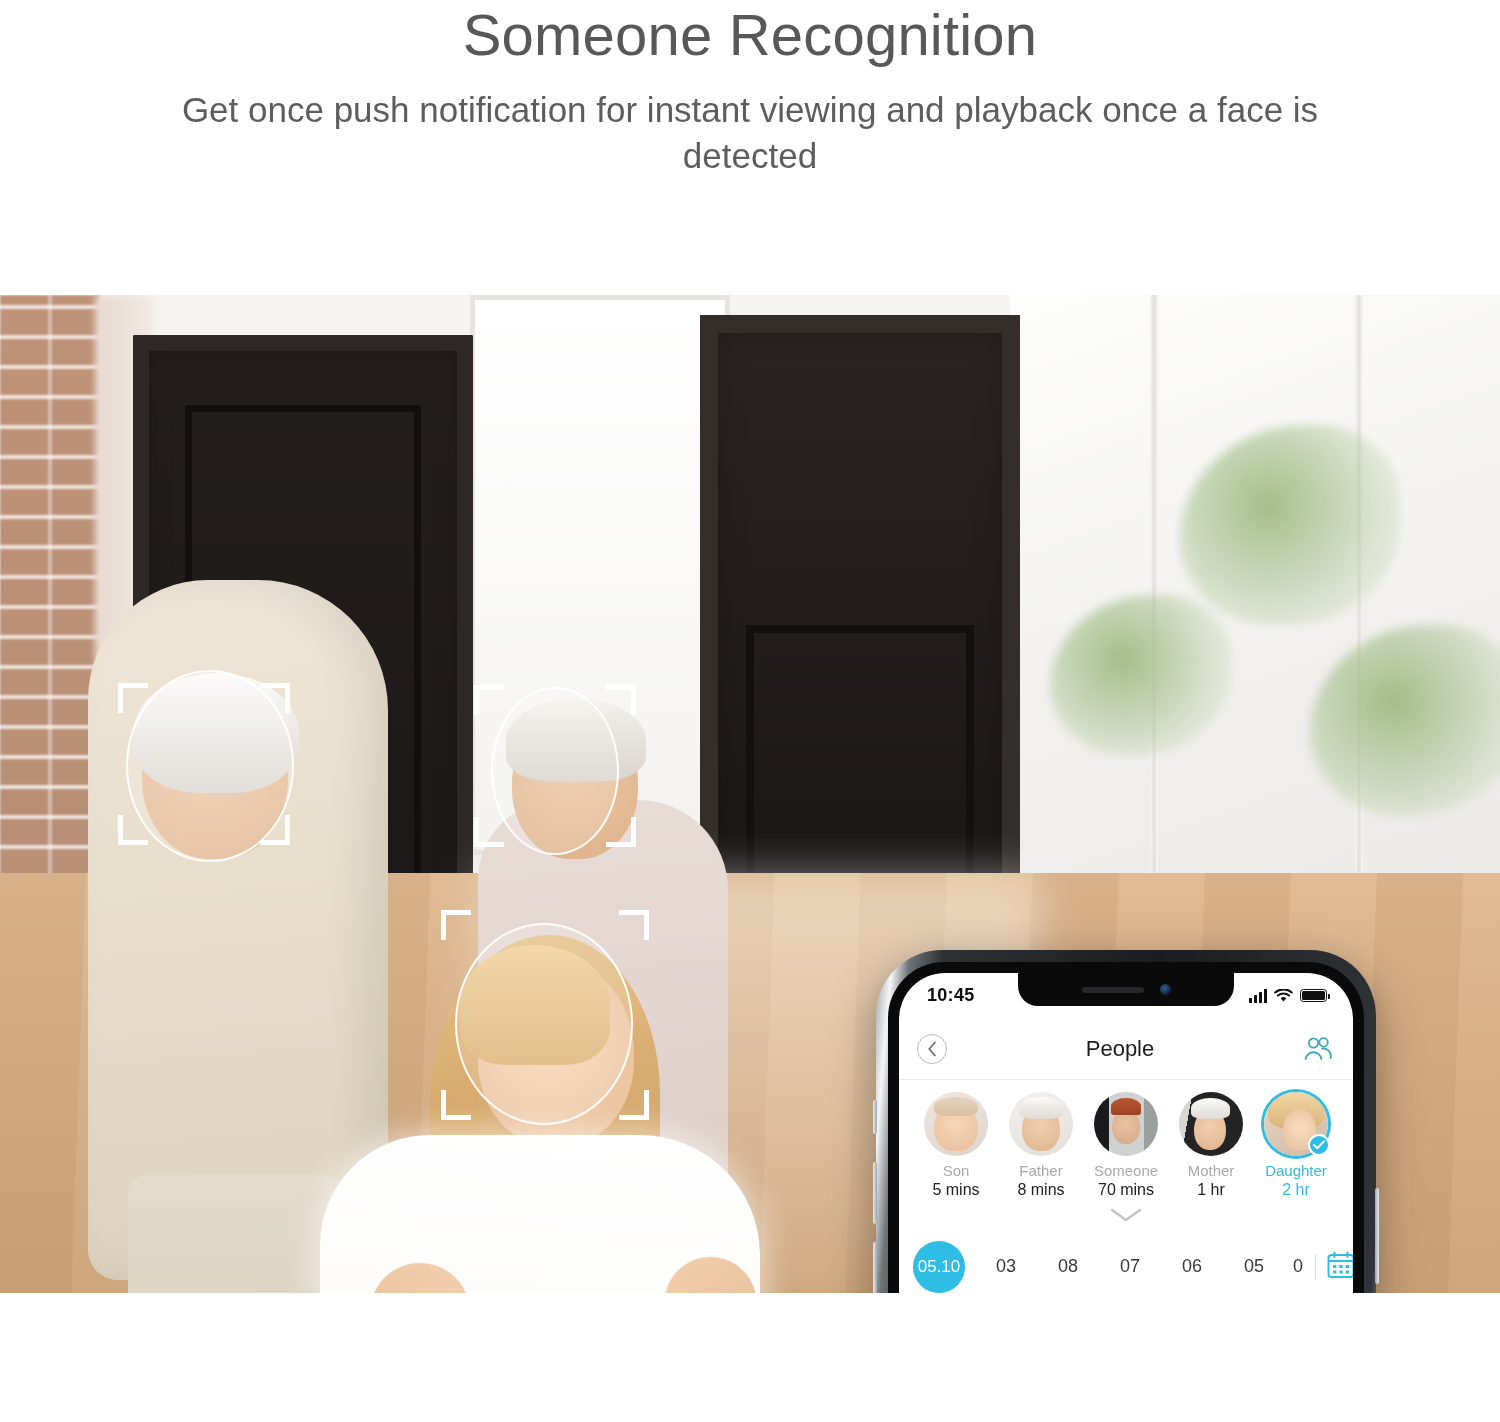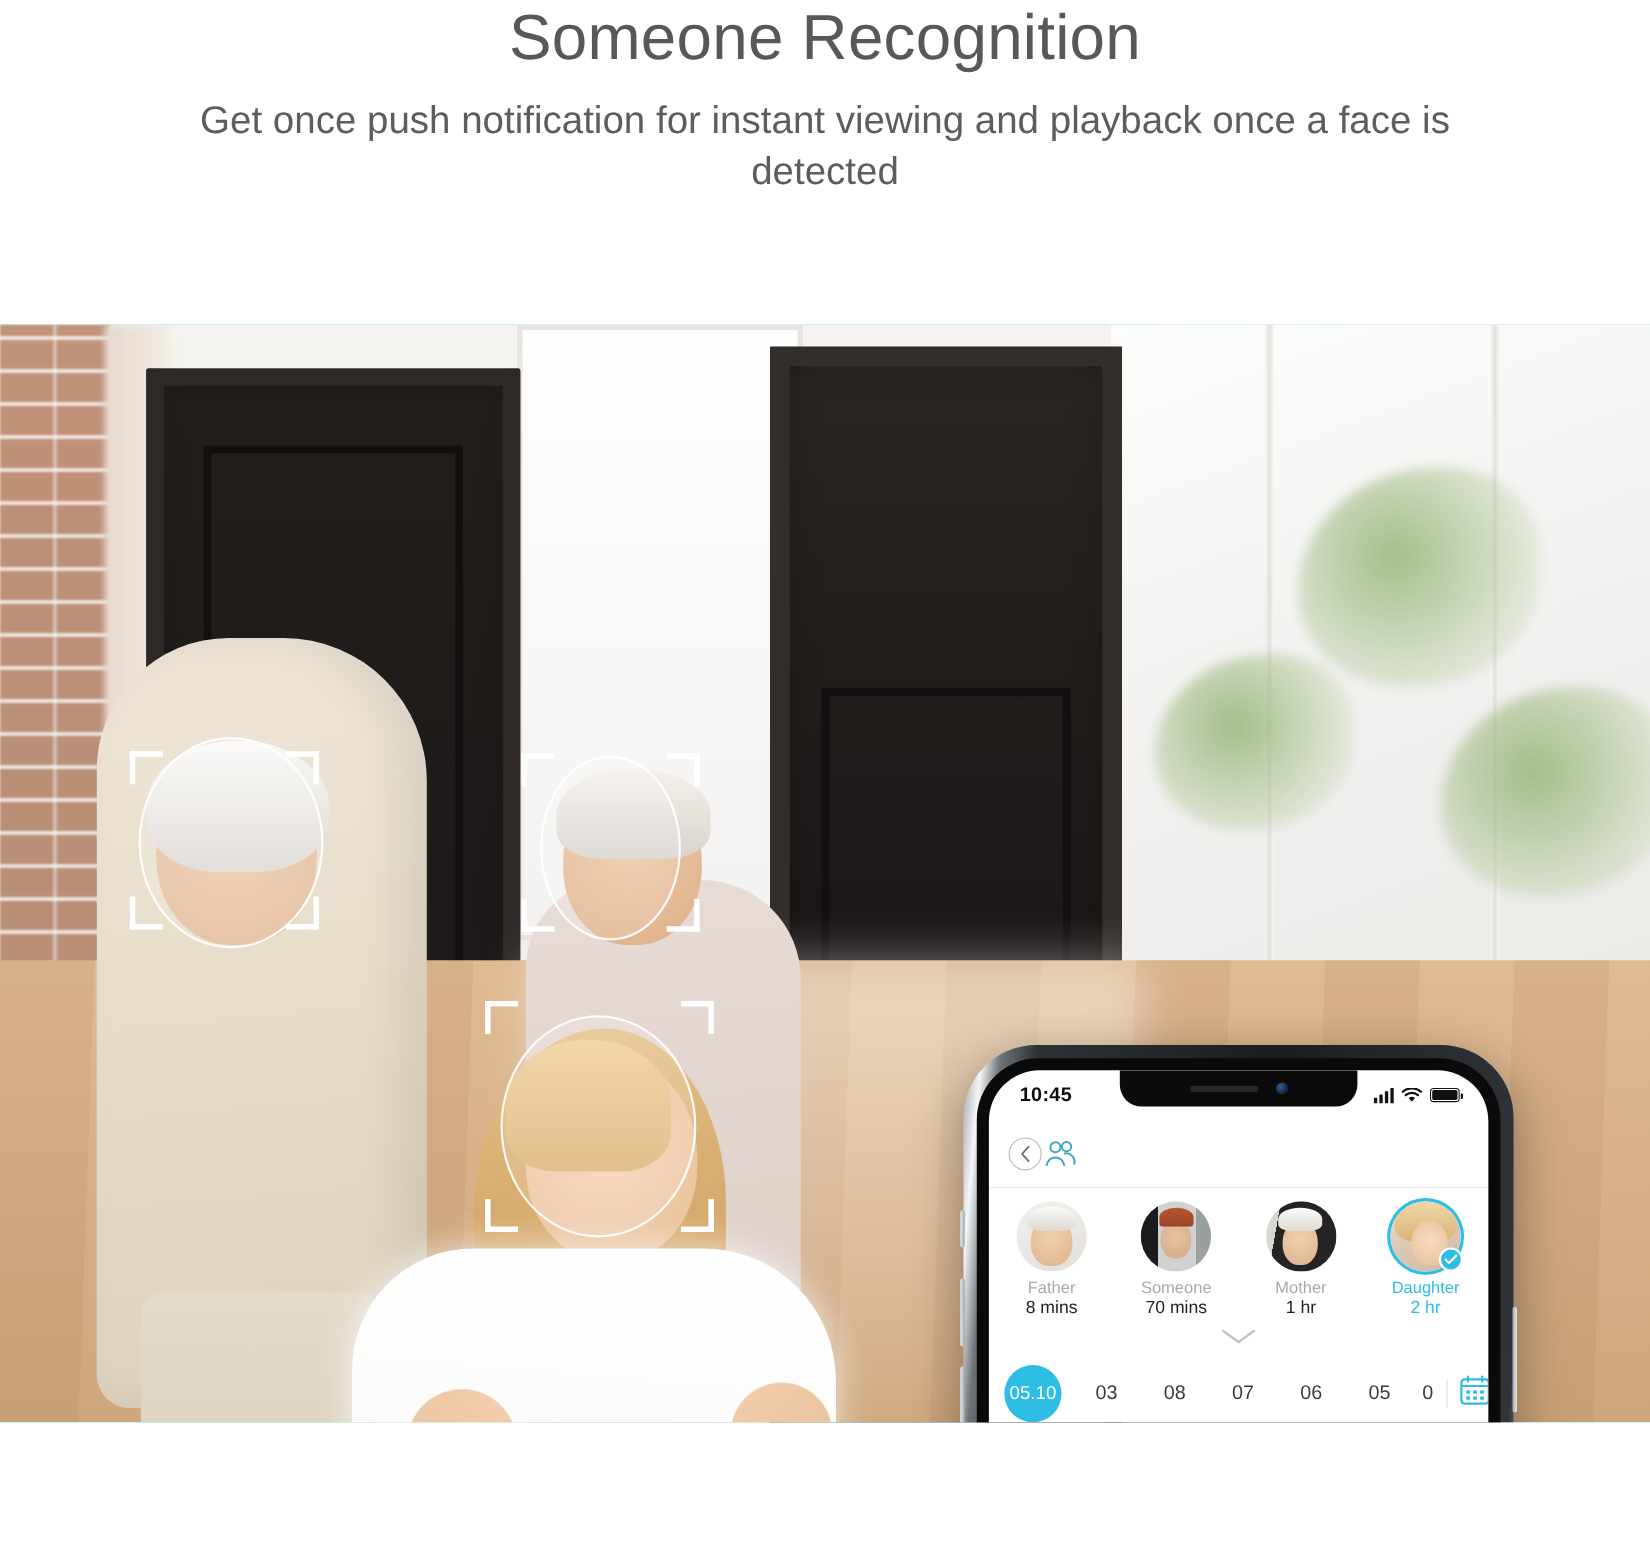--- a/index.html
+++ b/index.html
@@ -488,33 +488,47 @@
             <div class="bat"></div>
           </div>
         </div>
 
         <div class="navbar">
           <div class="back-btn">
             <svg width="11" height="16" viewBox="0 0 11 16">
               <path d="M8 1.5 L2.2 8 L8 14.5" stroke="#6f6f6f" stroke-width="1.7" fill="none" stroke-linecap="round" stroke-linejoin="round"></path>
             </svg>
           </div>
+          <div class="nav-title">People</div>
           <div class="people-icon">
             <svg width="30" height="26" viewBox="0 0 30 26">
               <circle cx="10.5" cy="7" r="4.6" stroke="#3aa8bd" stroke-width="1.8" fill="none"></circle>
               <path d="M2.6 23 a8 8 0 0 1 15.8 0" stroke="#3aa8bd" stroke-width="1.8" fill="none" stroke-linecap="round"></path>
               <circle cx="20.6" cy="6.4" r="4.2" stroke="#3aa8bd" stroke-width="1.8" fill="none"></circle>
               <path d="M19 12.6 a7.6 7.6 0 0 1 8.6 9.4" stroke="#3aa8bd" stroke-width="1.8" fill="none" stroke-linecap="round"></path>
             </svg>
           </div>
         </div>
 
         <div class="people-strip">
           <div class="people-row">
 
+            <div class="person">
+              <div class="avatar-wrap">
+                <div class="avatar">
+                  <div class="face">
+                    <div class="bgc" style="background:linear-gradient(160deg,#efe7e0,#ddd3cb)"></div>
+                    <div class="skin" style="background:radial-gradient(circle at 48% 40%,#f7d6b9,#e8bd99); left:16%; top:18%; width:68%; height:74%;"></div>
+                    <div class="hair" style="background:linear-gradient(180deg,#e7d3bd,#d9c0a5); left:16%; top:8%; width:68%; height:30%;"></div>
+                  </div>
+                </div>
+              </div>
+              <div class="p-name">Son</div>
+              <div class="p-time">5 mins</div>
+            </div>
 
             <div class="person">
               <div class="avatar-wrap">
                 <div class="avatar">
                   <div class="face">
                     <div class="bgc" style="background:linear-gradient(160deg,#f3f1ee,#e2dfda)"></div>
                     <div class="skin" style="background:radial-gradient(circle at 48% 42%,#f0cfae,#ddb48c); left:20%; top:22%; width:60%; height:70%;"></div>
                     <div class="hair" style="background:linear-gradient(180deg,#fbfaf8,#ded9d2); left:16%; top:8%; width:68%; height:34%;"></div>
                   </div>
                 </div>

